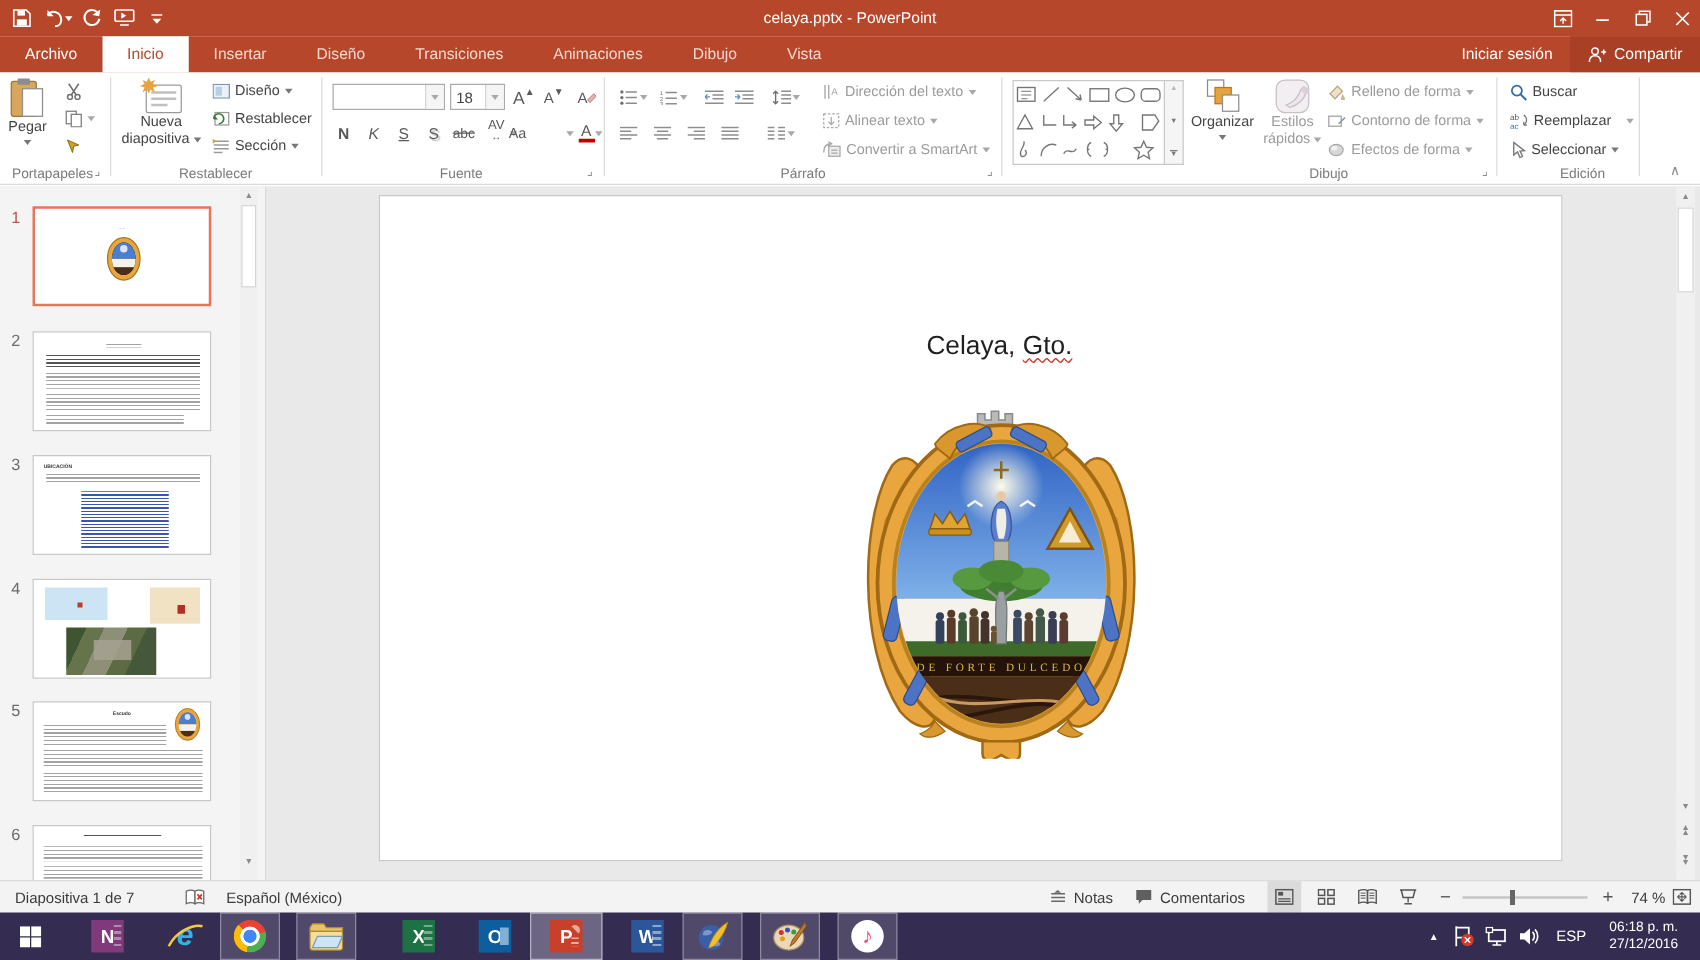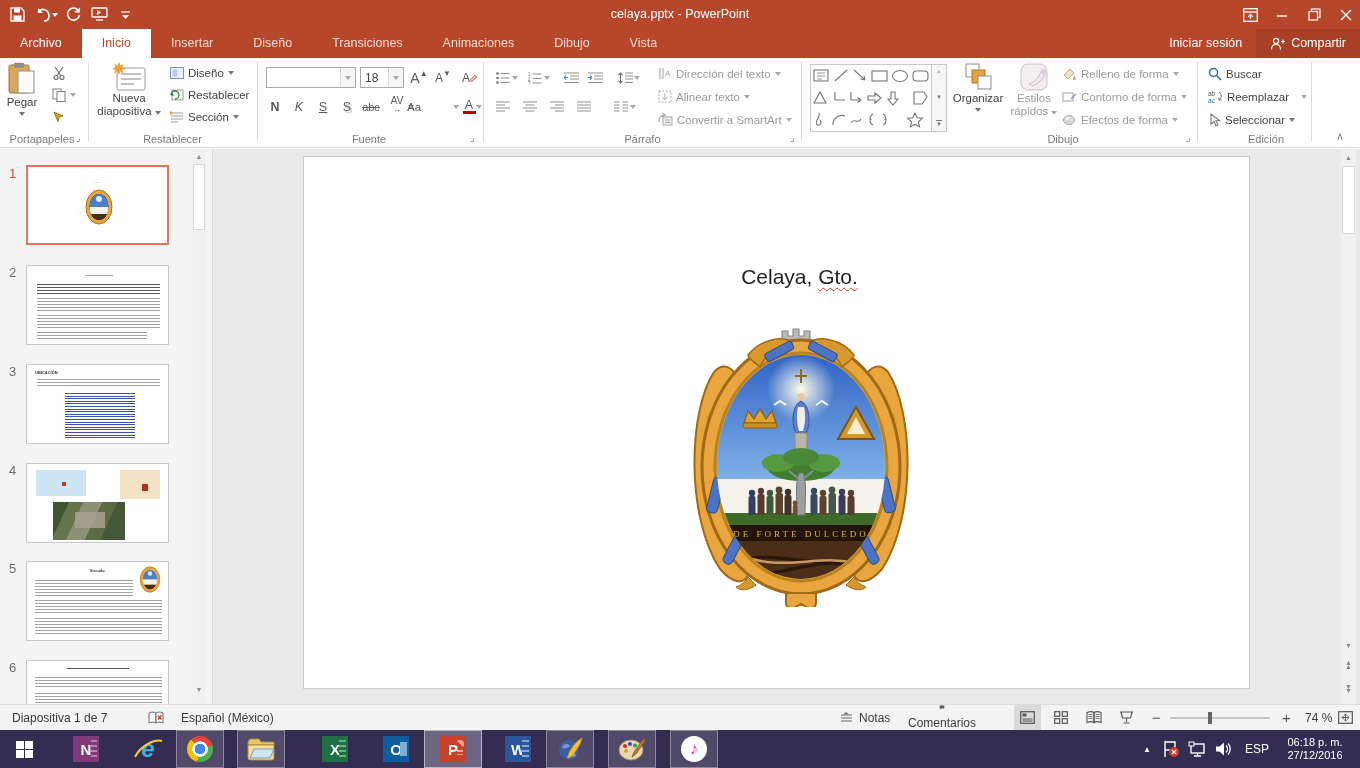--- a/index.html
+++ b/index.html
@@ -732,21 +732,21 @@
     </div>
     <div class="sb" style="left:181px;">Español (México)</div>
 
     <div class="sb" style="left:840px;">
       <svg width="13" height="12" viewBox="0 0 13 12">
           <path d="M1,3 h11 M1,6 h11 M1,9 h11" stroke="#666" stroke-width="1.1"></path>
           <path d="M3.5,0 l3,2.4 h-6 z" fill="#666" transform="translate(3,0) scale(0.9)"></path>
         </svg>
       <span>Notas</span>
     </div>
-    <div class="sb" style="left:908px;flex-direction:column;">
+    <div class="sb" style="left:908px;">
       <svg width="14" height="13" viewBox="0 0 14 13">
           <path d="M1,1 h12 v8 h-7 l-3,3 v-3 h-2 z" fill="#5f5f5f"></path>
         </svg>
       <span>Comentarios</span>
     </div>
 
     <div class="sb" style="left:1014px;">
       <div class="viewbtn sel">
         <svg width="15" height="13" viewBox="0 0 15 13">
             <rect x="0.7" y="0.7" width="13.6" height="11.6" fill="none" stroke="#555" stroke-width="1.2"></rect>

